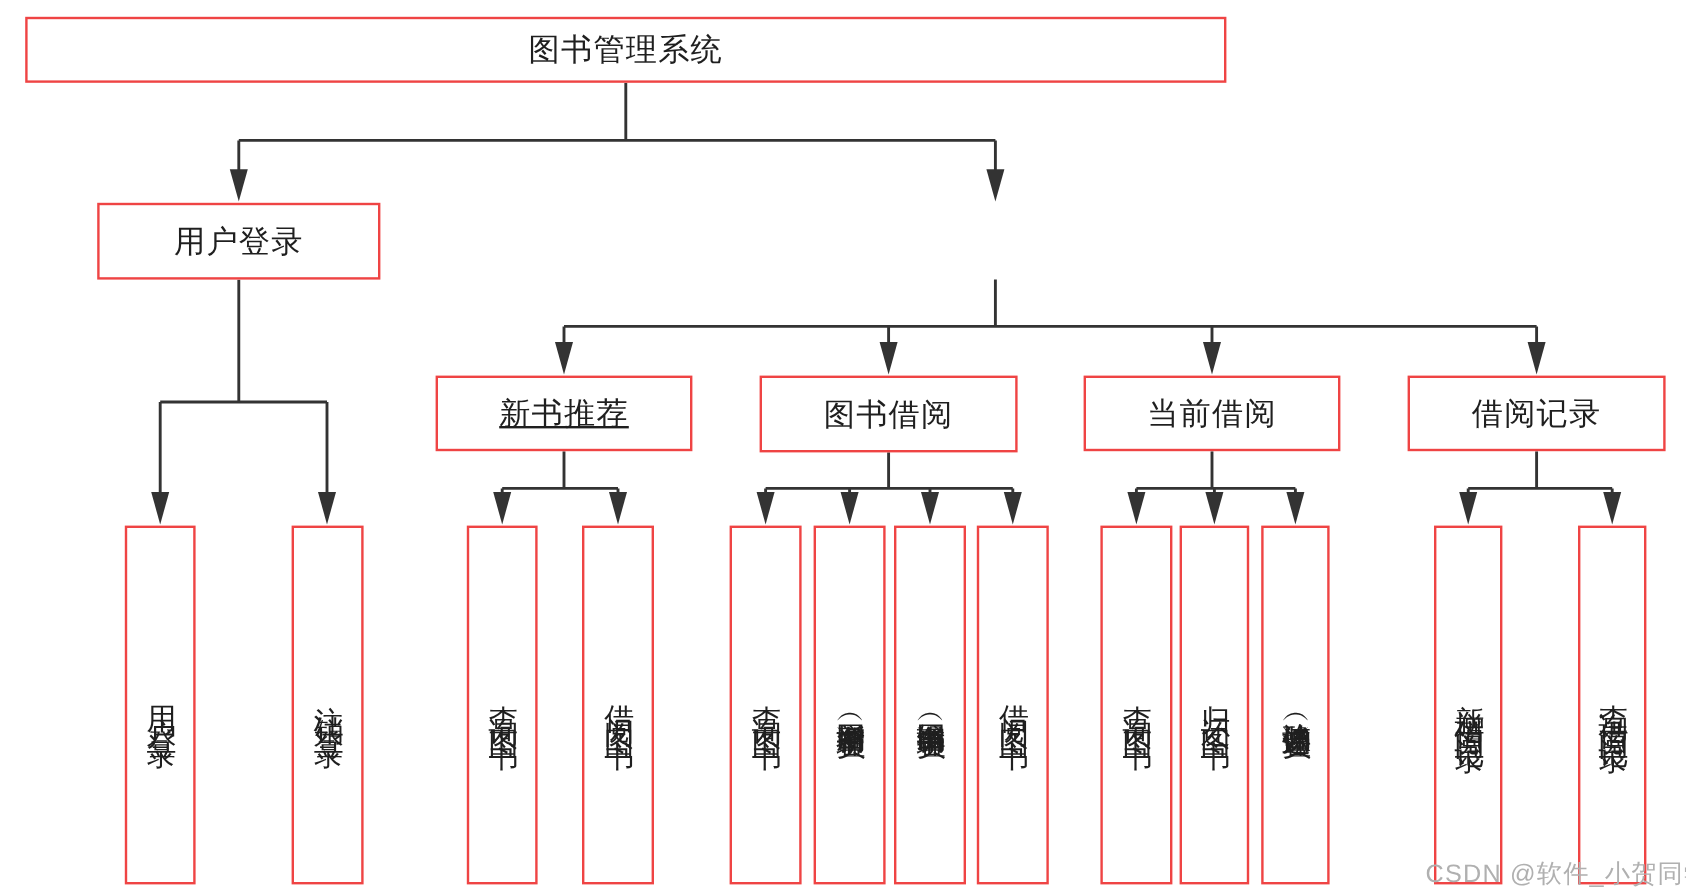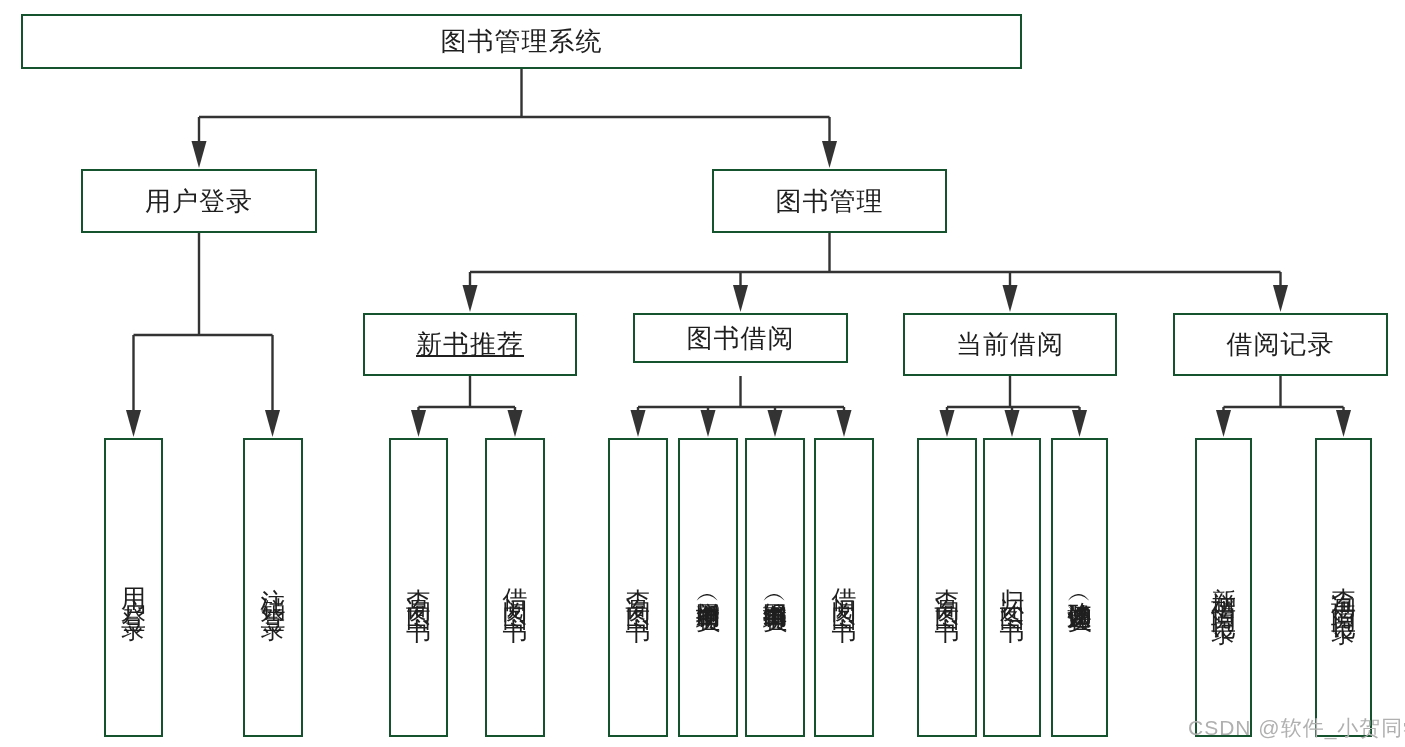--- a/index.html
+++ b/index.html
@@ -18,21 +18,21 @@
   }
   #wires {
     position: absolute;
     left: 0; top: 0;
     width: 1405px; height: 747px;
     z-index: 1;
   }
   .box {
     position: absolute;
     box-sizing: border-box;
-    border: 2px solid #14532d;
+    border: 2px solid #ef4444;
     background: #ffffff;
     display: flex;
     align-items: center;
     justify-content: center;
     z-index: 2;
     color: #1f1f1f;
   }
   .hbox {
     font-size: 26px;
     letter-spacing: 1px;
@@ -51,21 +51,21 @@
   .sp6 { letter-spacing: 7px; }
   .tight { letter-spacing: 1px; font-size: 24px; }
 
   
   #n-root   { left: 21px;  top: 14px;  width: 1001px; height: 55px; }
   
   #n-userlogin { left: 81px;  top: 169px; width: 236px; height: 64px; }
   #n-bookmgmt  { left: 712px; top: 169px; width: 235px; height: 64px; }
   
   #n-newbookrec   { left: 363px;  top: 313px; width: 214px; height: 63px; text-decoration: underline; }
-  #n-bookborrow   { left: 633px;  top: 313px; width: 215px; height: 50px; }
+  #n-bookborrow   { left: 633px;  top: 313px; width: 215px; height: 64px; }
   #n-currentbw    { left: 903px;  top: 313px; width: 214px; height: 63px; }
   #n-bwrecord     { left: 1173px; top: 313px; width: 215px; height: 63px; }
   
   #n-login   { left: 104px;  width: 59px; }
   #n-logout  { left: 243px;  width: 60px; }
   #n-qb1     { left: 389px;  width: 59px; }
   #n-bb1     { left: 485px;  width: 60px; }
   #n-qb2     { left: 608px;  width: 60px; }
   #n-addbook { left: 678px;  width: 60px; }
   #n-editbook{ left: 745px;  width: 60px; }
@@ -121,21 +121,20 @@
       <polygon points="1004.5,410 1019.5,410 1012,437"></polygon>
       <polygon points="1072,410 1087,410 1079.5,437"></polygon>
       <polygon points="1216,410 1231,410 1223.5,437"></polygon>
       <polygon points="1336,410 1351,410 1343.5,437"></polygon>
     </g>
   </svg>
 
   <div id="n-root" class="box hbox">图书管理系统</div>
 
   <div id="n-userlogin" class="box hbox">用户登录</div>
-  <div id="n-bookmgmt" class="box hbox">图书管理</div>
 
   <div id="n-newbookrec" class="box hbox">新书推荐</div>
   <div id="n-bookborrow" class="box hbox">图书借阅</div>
   <div id="n-bwrecord" class="box hbox">借阅记录</div>
   <div id="n-currentbw" class="box hbox">当前借阅</div>
 
   <div id="n-login" class="box vbox sp4">用户登录</div>
   <div id="n-logout" class="box vbox sp4">注销登录</div>
   <div id="n-qb1" class="box vbox sp4">查询图书</div>
   <div id="n-bb1" class="box vbox sp4">借阅图书</div>

